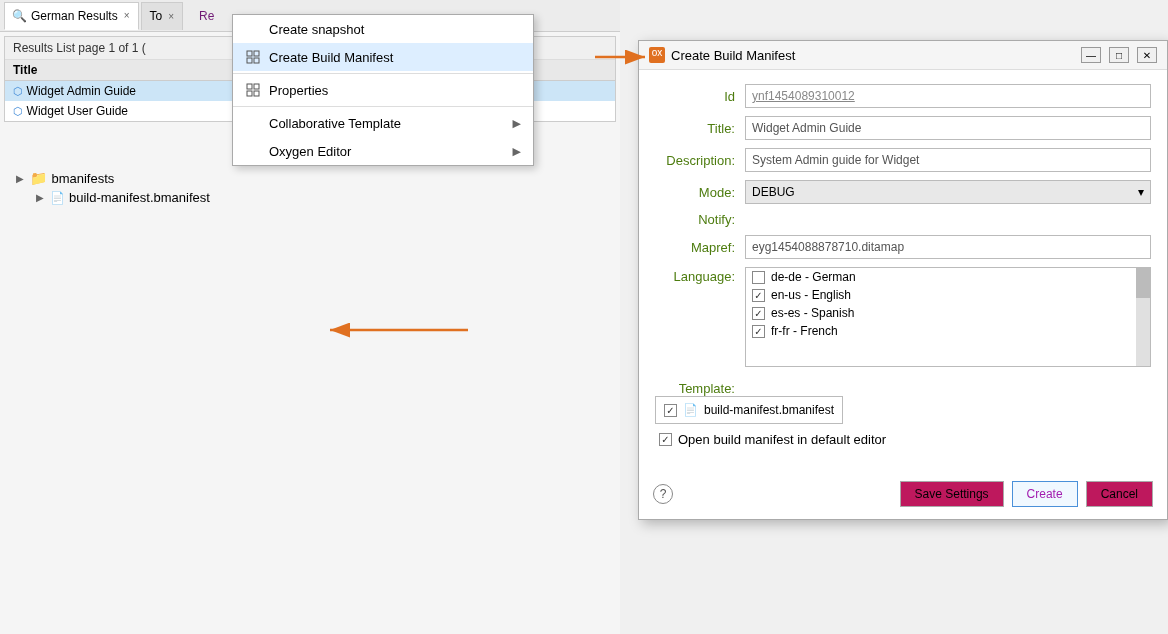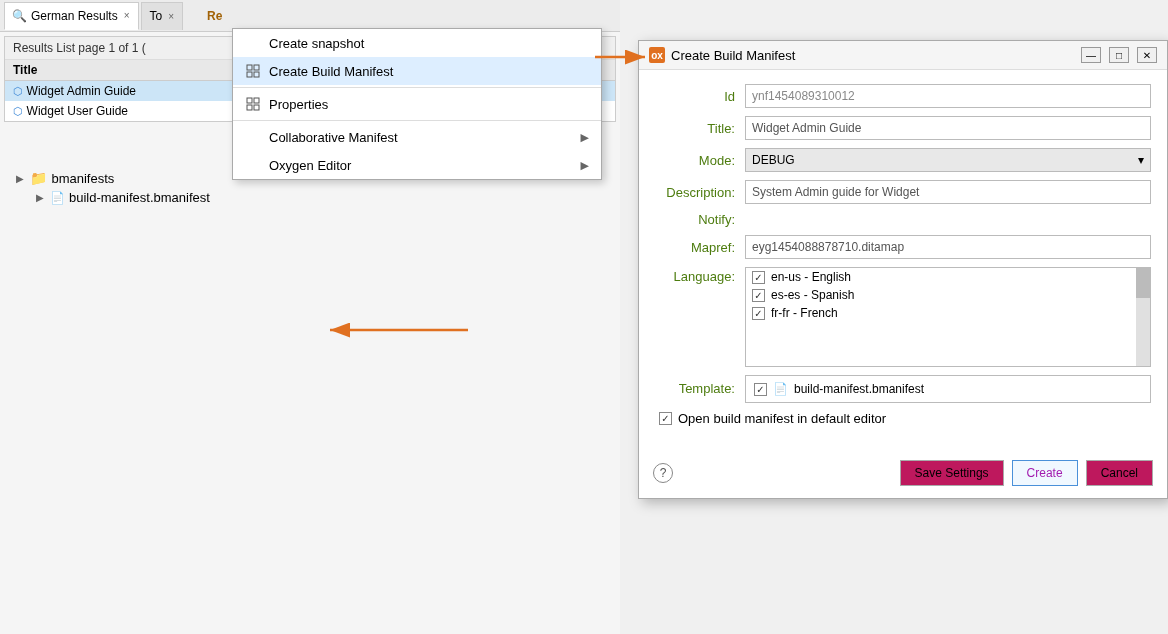--- a/index.html
+++ b/index.html
@@ -149,26 +149,25 @@
       color: #666;
       font-size: 10px;
       width: 10px;
     }
 
     
     .context-menu {
       position: absolute;
       left: 232px;
       top: 14px;
-      width: 370px;
+      width: 302px;
       background: #fff;
       border: 1px solid #aaa;
       box-shadow: 3px 3px 8px rgba(0,0,0,0.2);
       z-index: 100;
-      margin-top: 14px;
     }
 
     .menu-item {
       display: flex;
       align-items: center;
       padding: 6px 12px;
       cursor: pointer;
       font-size: 13px;
       gap: 8px;
     }
@@ -218,25 +217,24 @@
       background: #f5f5f5;
       border-bottom: 1px solid #ddd;
       gap: 6px;
     }
 
     .dialog-title-icon {
       width: 16px;
       height: 16px;
       background: #e07020;
       display: flex;
-      align-items: center;
       justify-content: center;
       color: white;
       font-size: 10px;
-      font-weight: bold;
+      font-weight: normal;
       border-radius: 2px;
     }
 
     .dialog-title-text {
       font-size: 13px;
       font-weight: 500;
       flex: 1;
     }
 
     .dialog-controls {
@@ -281,20 +279,21 @@
       height: 24px;
       border: 1px solid #bbb;
       padding: 2px 6px;
       font-size: 12px;
       color: #555;
       background: #fff;
     }
 
     .form-input.readonly {
       color: #888;
+      text-decoration: underline;
     }
 
     .form-select {
       flex: 1;
       height: 24px;
       border: 1px solid #bbb;
       padding: 2px 6px;
       font-size: 12px;
       background: #e8e8e8;
       cursor: pointer;
@@ -431,21 +430,21 @@
   <div class="tab-bar">
     <div class="tab active">
       <span class="tab-icon">🔍</span>
       <span>German Results</span>
       <span class="tab-close">×</span>
     </div>
     <div class="tab">
       <span>To</span>
       <span class="tab-close">×</span>
     </div>
-    <div style="margin-left:16px; font-size:12px; color:#a16207; padding:4px 6px;font-weight:bold;">
+    <div style="margin-left:8px; font-size:12px; color:#701a75; padding:4px 6px;">
       <span>Re</span>
     </div>
   </div>
 
   <div class="search-panel">
     <div class="panel-header">
       <span>Results List page 1 of 1 (</span>
     </div>
     <div class="results-table-header">
       <span>Title</span>
@@ -499,21 +498,21 @@
           <rect x="8" y="1" width="5" height="5" fill="none" stroke="#555" stroke-width="1"></rect>
           <rect x="1" y="8" width="5" height="5" fill="none" stroke="#555" stroke-width="1"></rect>
           <rect x="8" y="8" width="5" height="5" fill="none" stroke="#555" stroke-width="1"></rect>
         </svg>
     </span>
     <span>Properties</span>
   </div>
   <div class="menu-separator"></div>
   <div class="menu-item">
     <span class="menu-icon"> </span>
-    <span>Collaborative Manifest</span>
+    <span>Collaborative Template</span>
     <span class="menu-arrow">▶</span>
   </div>
   <div class="menu-item">
     <span class="menu-icon"> </span>
     <span>Oxygen Editor</span>
     <span class="menu-arrow">▶</span>
   </div>
 </div>
 
 <div class="dialog">
@@ -532,66 +531,70 @@
   <div class="dialog-body">
 
     <div class="form-row">
       <span class="form-label">Id</span>
       <input class="form-input readonly" type="text" value="ynf1454089310012" style="color: rgb(136, 136, 136);">
     </div>
 
     <div class="form-row">
       <span class="form-label">Title:</span>
       <input class="form-input" type="text" value="Widget Admin Guide" style="">
+    </div>
+
+    <div class="form-row">
+      <span class="form-label">Description:</span>
+      <input class="form-input" type="text" value="System Admin guide for Widget" style="">
     </div>
 
     <div class="form-row">
       <span class="form-label">Mode:</span>
       <div class="form-select">
         <span>DEBUG</span>
         <span>▾</span>
       </div>
     </div>
 
     <div class="form-row">
-      <span class="form-label">Description:</span>
-      <input class="form-input" type="text" value="System Admin guide for Widget" style="">
-    </div>
-
-    <div class="form-row">
       <span class="form-label">Notify:</span>
     </div>
 
     <div class="form-row">
       <span class="form-label">Mapref:</span>
       <input class="form-input" type="text" value="eyg1454088878710.ditamap" style="">
     </div>
 
     <div class="form-row" style="align-items:flex-start;">
       <span class="form-label" style="padding-top:2px;">Language:</span>
       <div class="lang-list">
+        <div class="lang-item">
+          <div class="checkbox"></div>
+          <span>de-de - German</span>
+        </div>
         <div class="lang-item">
           <div class="checkbox checked">✓</div>
           <span>en-us - English</span>
         </div>
         <div class="lang-item">
           <div class="checkbox checked">✓</div>
           <span>es-es - Spanish</span>
         </div>
         <div class="lang-item">
           <div class="checkbox checked">✓</div>
           <span>fr-fr - French</span>
         </div>
         <div class="lang-scrollbar">
           <div class="lang-scrollbar-thumb"></div>
         </div>
       </div>
     </div>
 
-    <div class="form-row" style="align-items:flex-start;">
+    <div class="form-row" style="align-items:flex-start;flex-direction:column;">
       <span class="form-label" style="padding-top:6px;">Template:</span>
       <div class="template-box">
         <div class="template-item">
           <div class="checkbox checked">✓</div>
           <span>📄</span>
           <span>build-manifest.bmanifest</span>
         </div>
       </div>
     </div>
 

